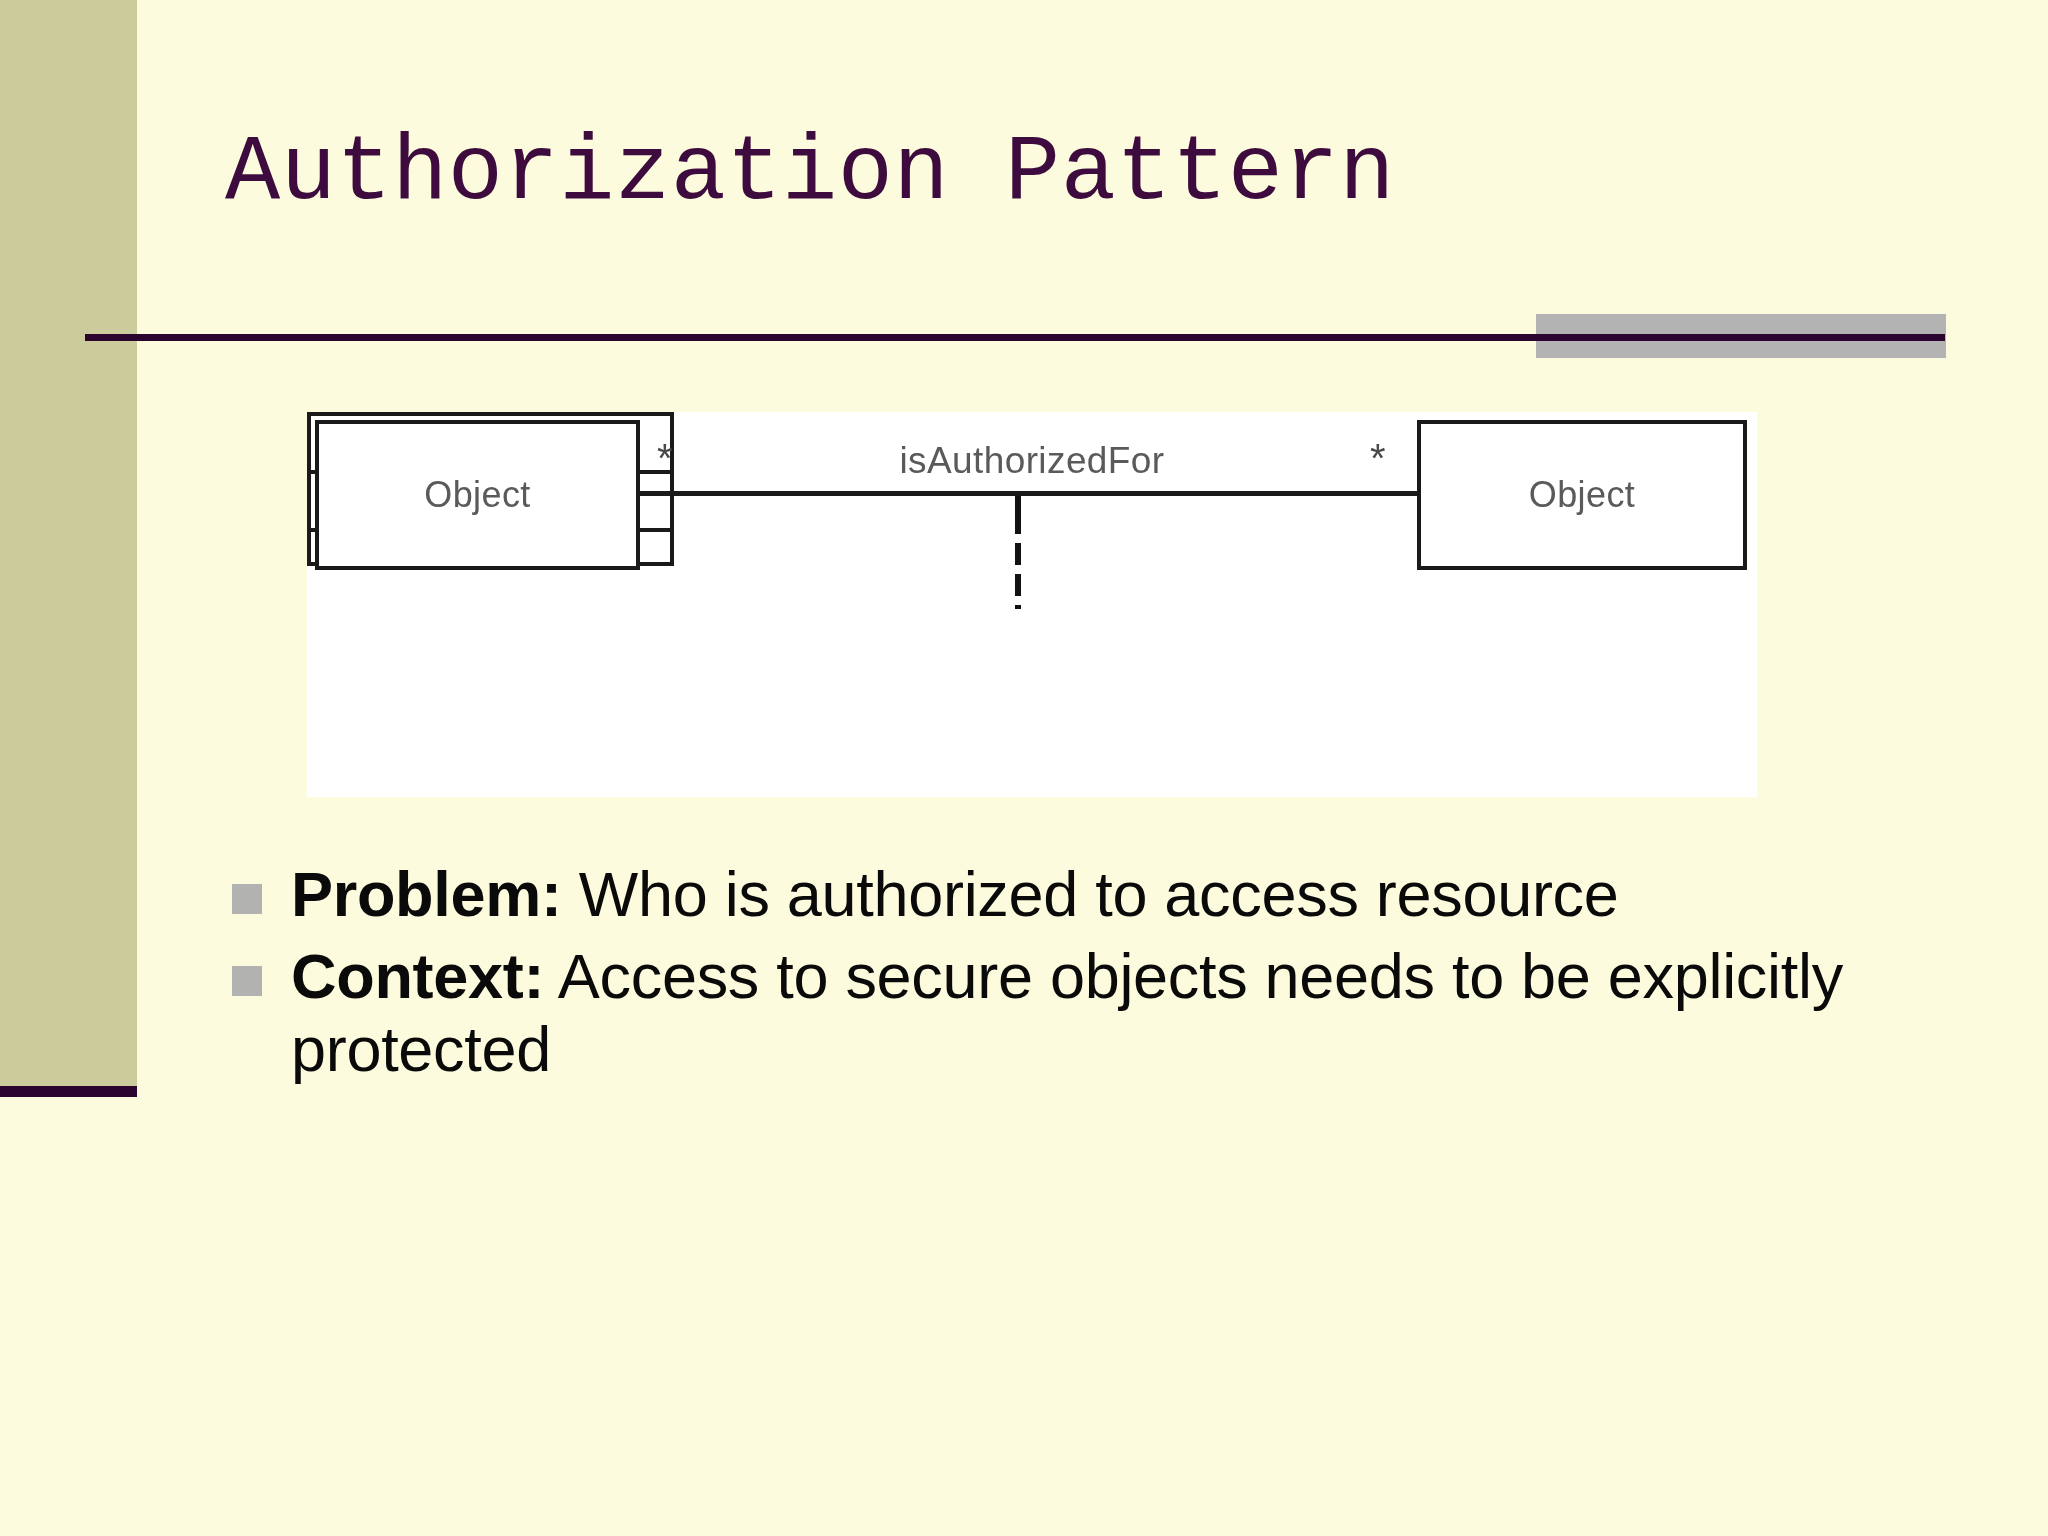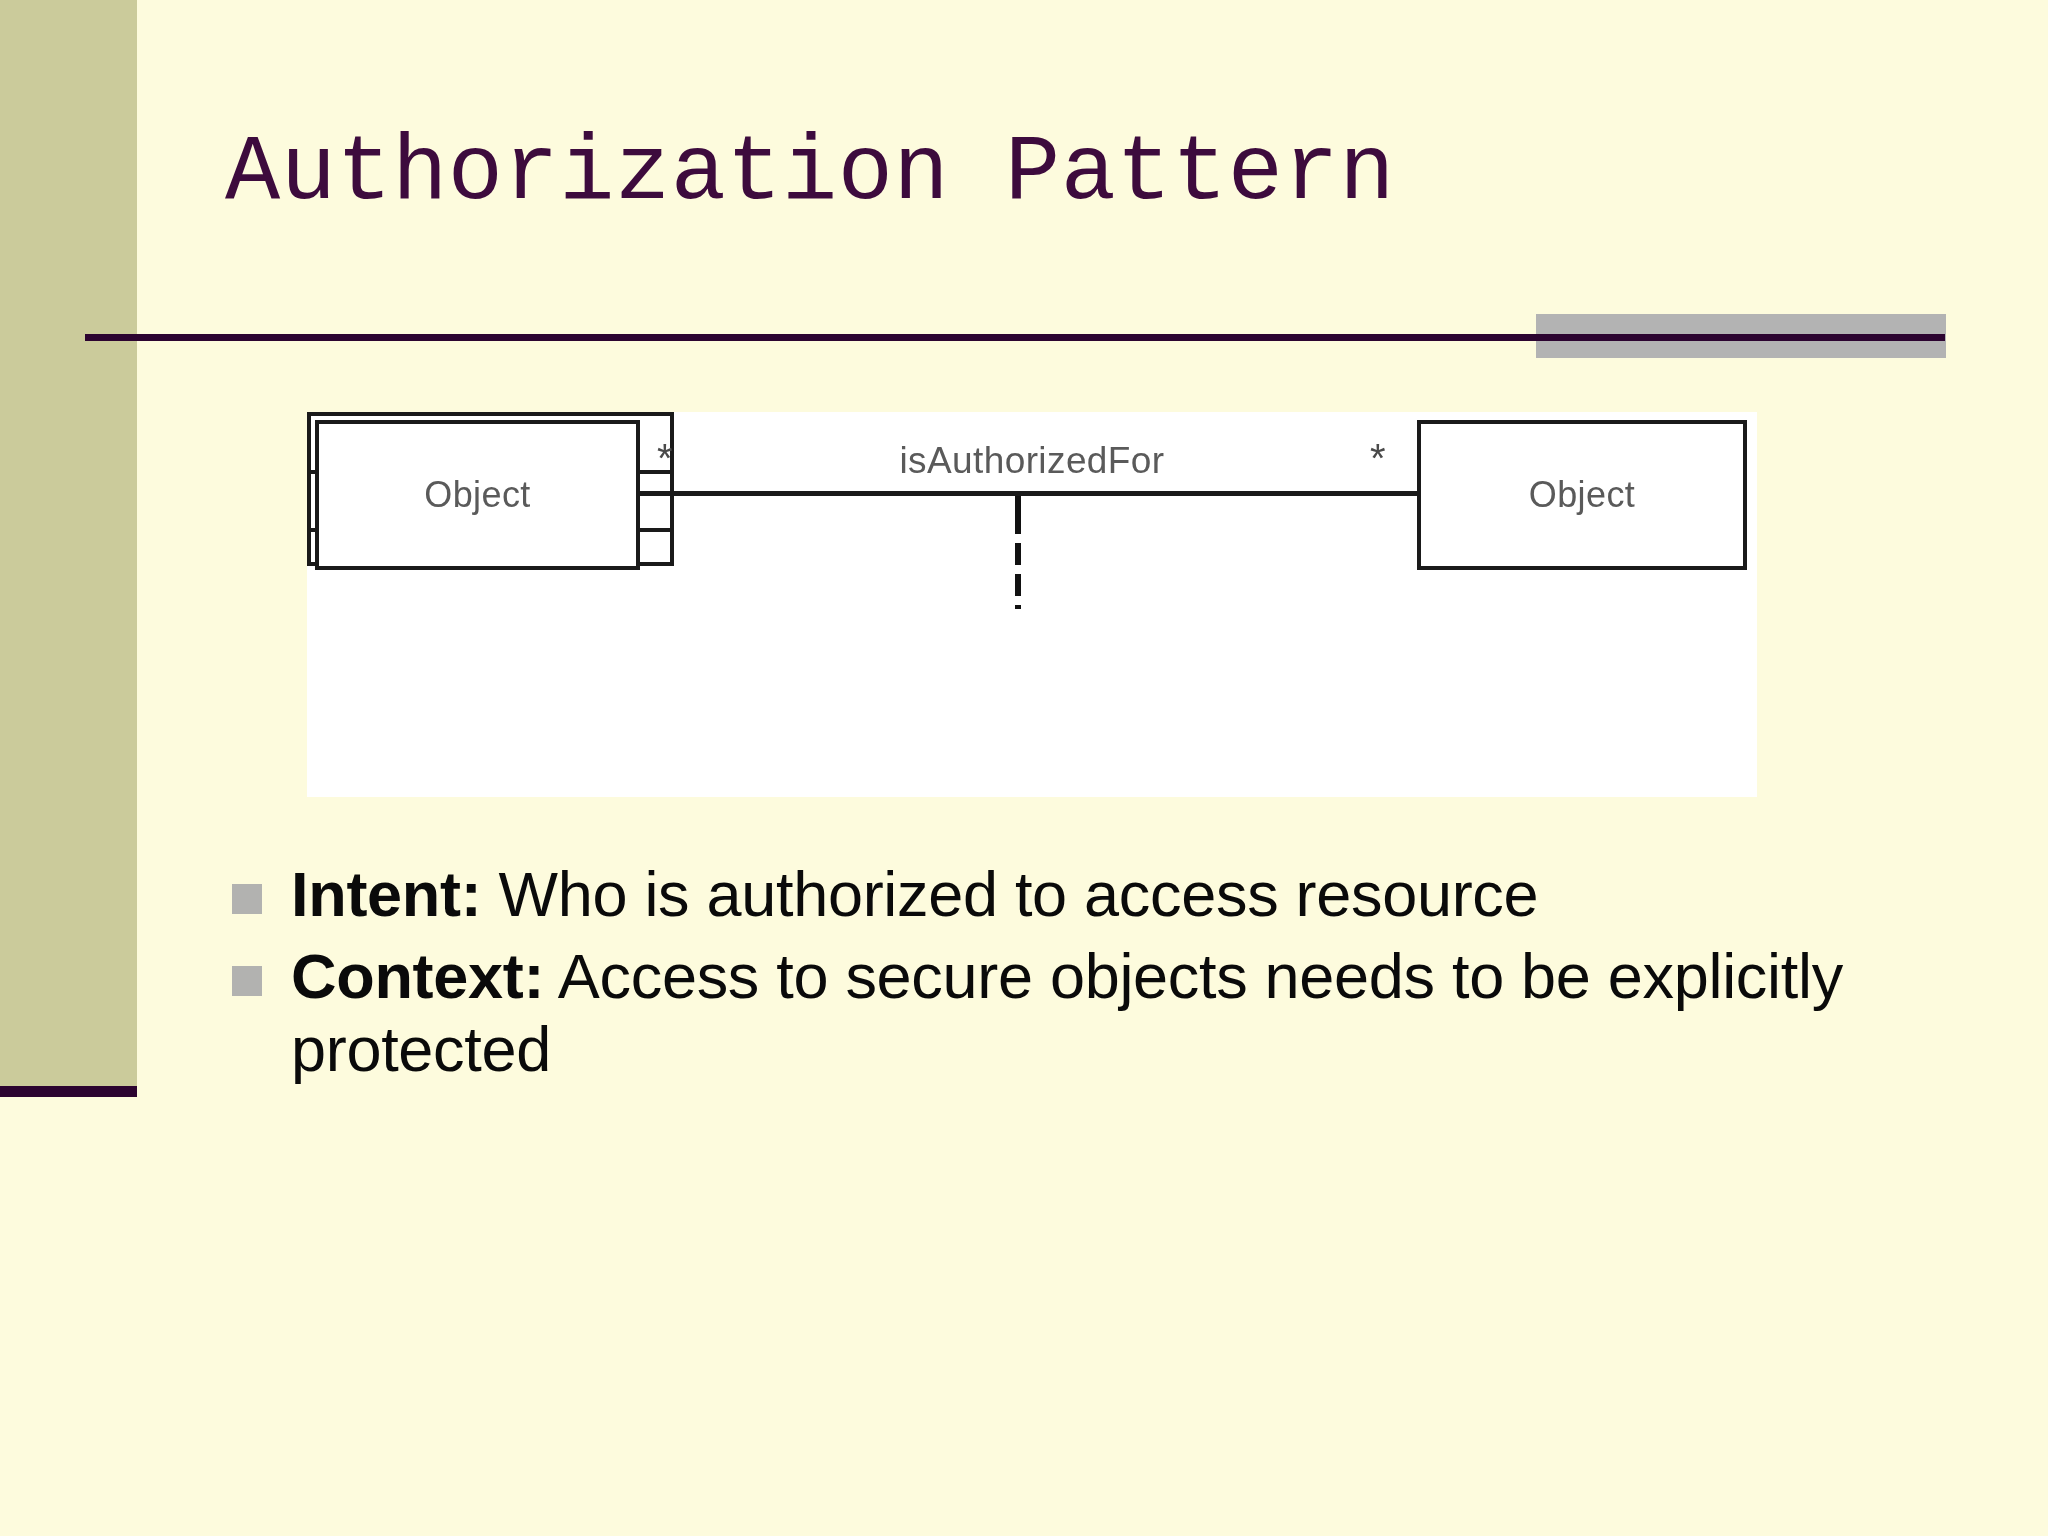--- a/index.html
+++ b/index.html
@@ -285,21 +285,21 @@
       </div>
     </div>
 
   </div>
 
   <div class="bullets">
 
     <div class="bullet-row">
       <div class="bullet-marker"></div>
       <div class="bullet-text">
-        <span class="bullet-lead">Intent:</span><span> Who is authorized to access resource</span>
+        <span class="bullet-lead">Problem:</span><span> Who is authorized to access resource</span>
       </div>
     </div>
 
 
     <div class="bullet-row">
       <div class="bullet-marker"></div>
       <div class="bullet-text">
         <span class="bullet-lead">Context:</span><span> Access to secure objects needs to be explicitly protected</span>
       </div>
     </div>

